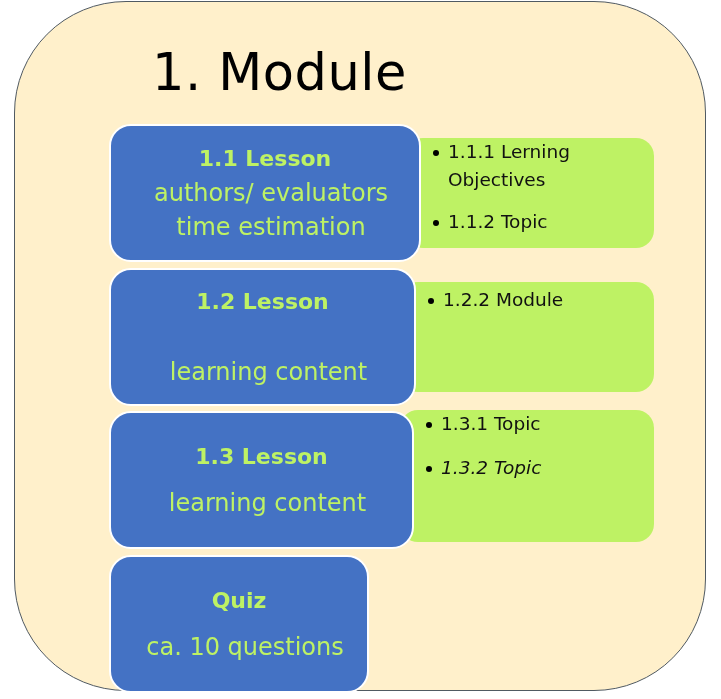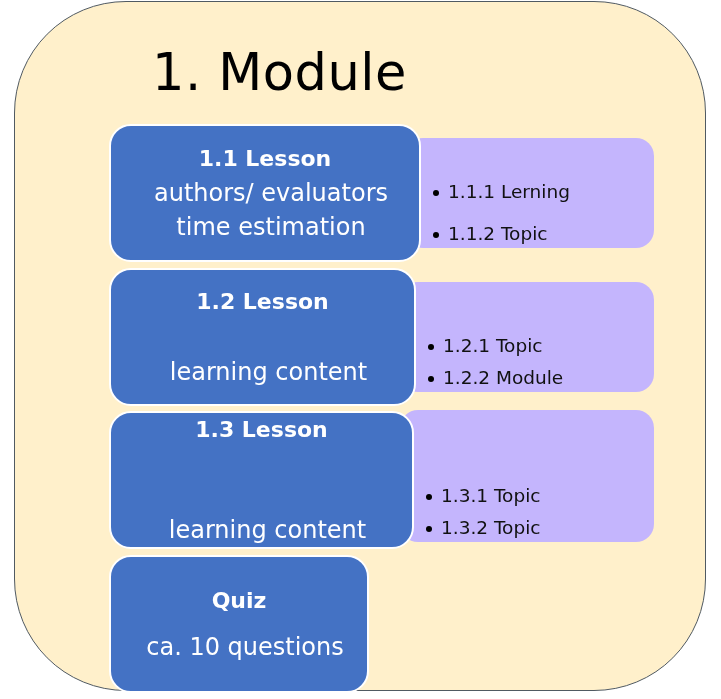--- a/index.html
+++ b/index.html
@@ -8,94 +8,92 @@
   .module {
     position: absolute; left: 14px; top: 1px; width: 692px; height: 690px;
     background: #FFF0CB; border: 1px solid #505a62; border-radius: 112px;
     box-sizing: border-box;
   }
   .module-title {
     position: absolute; left: 120px; top: 38px; font-size: 51px; color: #000;
     line-height: 70px; white-space: nowrap; letter-spacing: 0.5px; margin-left: 32px;
   }
   .topics {
-    position: absolute; background: #c4b5fd; border-radius: 18px;
+    position: absolute; background: #bef264; border-radius: 18px;
     box-sizing: border-box; padding-left: 14px;
-    display: flex; flex-direction: column; justify-content: flex-end;
+    display: flex; flex-direction: column; justify-content: flex-start;
   }
   .topics ul { list-style: none; margin: 0; padding: 0; }
   .topics li {
     position: relative; padding-left: 16px; font-size: 18.5px; color: #111;
     line-height: 28px;
   }
   .topics li::before {
     content: ""; position: absolute; left: 1px; top: 12px; width: 6px; height: 6px;
     border-radius: 50%; background: #000;
   }
   .topics li .wrap { display: block; }
   .lesson {
     position: absolute; background: #4472C4; border: 2px solid #ffffff;
-    border-radius: 22px; box-sizing: border-box; color: #ffffff; text-align: center;
+    border-radius: 22px; box-sizing: border-box; color: #bef264; text-align: center;
     display: flex; flex-direction: column; justify-content: center; align-items: center;
   }
   .lesson .l-title { font-weight: bold; font-size: 22px; line-height: 34px; }
   .lesson .l-sub { font-size: 24px; line-height: 34px; white-space: nowrap; margin-left: 12px; }
   .lesson.spaced .l-title { margin-bottom: 12px; }
 </style>
 </head>
 <body>
 
 <div class="module"></div>
 <div class="module-title">1. Module</div>
 
 <div class="topics" style="left:405px; top:138px; width:249px; height:110px; padding-left:27px;">
   <ul>
     <li>
       <span class="wrap">1.1.1 Lerning</span>
+      <span class="wrap">Objectives</span>
     </li>
     <li style="margin-top:14px;">
       <span class="wrap">1.1.2 Topic</span>
     </li>
   </ul>
 </div>
 
 <div class="topics" style="left:400px; top:282px; width:254px; height:110px; padding-left:27px;">
   <ul>
-    <li>
-      <span class="wrap">1.2.1 Topic</span>
-    </li>
     <li style="margin-top:4px;">
       <span class="wrap">1.2.2 Module</span>
     </li>
   </ul>
 </div>
 
 <div class="topics" style="left:400px; top:410px; width:254px; height:132px; padding-left:25px;">
   <ul>
     <li>
       <span class="wrap">1.3.1 Topic</span>
     </li>
-    <li style="margin-top:4px;">
+    <li style="margin-top:16px;font-style:italic;">
       <span class="wrap">1.3.2 Topic</span>
     </li>
   </ul>
 </div>
 
 <div class="lesson" style="left:109px; top:124px; width:312px; height:138px;">
   <div class="l-title">1.1 Lesson</div>
   <div class="l-sub">authors/ evaluators</div>
   <div class="l-sub">time estimation</div>
 </div>
 
 <div class="lesson spaced" style="left:109px; top:268px; width:307px; height:138px;gap:24px;">
   <div class="l-title">1.2 Lesson</div>
   <div class="l-sub">learning content</div>
 </div>
 
-<div class="lesson spaced" style="left:109px; top:411px; width:305px; height:138px;justify-content:space-between;">
+<div class="lesson spaced" style="left:109px; top:411px; width:305px; height:138px;">
   <div class="l-title">1.3 Lesson</div>
   <div class="l-sub">learning content</div>
 </div>
 
 <div class="lesson spaced" style="left:109px; top:555px; width:260px; height:138px;">
   <div class="l-title">Quiz</div>
   <div class="l-sub">ca. 10 questions</div>
 </div>
 
 </body></html>

